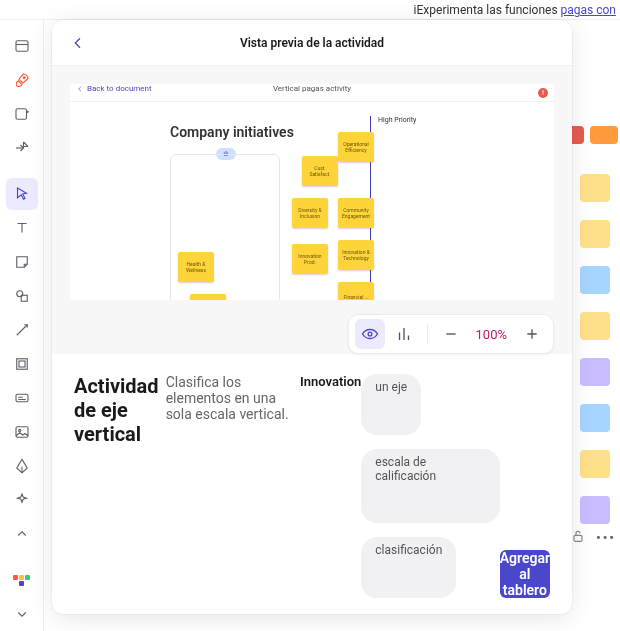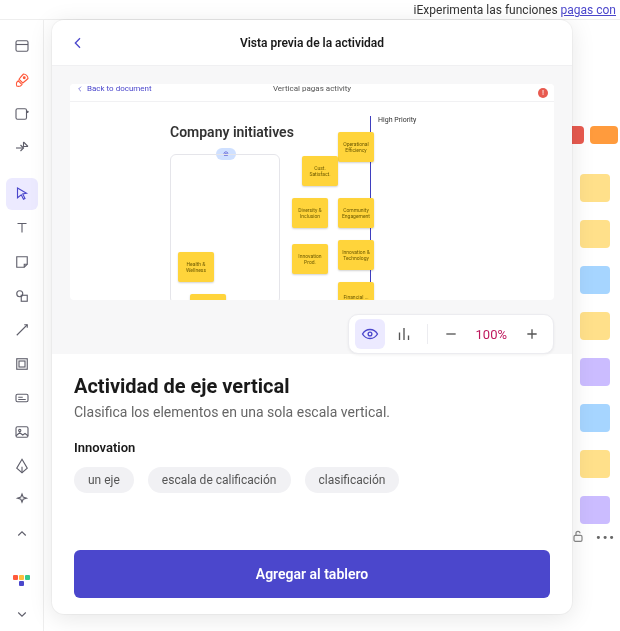--- a/index.html
+++ b/index.html
@@ -225,39 +225,38 @@
     cursor:pointer;
   }
   .zoom-btn.active { background:#eceaff; color:#4b47cc; }
   .zoom-sep { width:1px; height:20px; background:#ececf0; margin:0 4px; }
   .zoom-label { font-size:13px; padding:0 6px; color:#be185d; }
 
   
   .info {
     padding: 20px 22px 16px 22px;
     flex: 1 1 auto;
-    display:flex; flex-direction:column;
+    display:flex; flex-direction:row;
   }
   .info h2 { font-size:20px; font-weight:700; margin-bottom:6px; }
   .info .desc { font-size:14px; color:#666; margin-bottom:20px; }
   .info .tags-label { font-size:13px; font-weight:600; margin-bottom:12px; }
   .tags { display:flex; gap:14px; flex-wrap:wrap; }
   .tag {
     background:#f1f1f4;
     color:#555;
     border-radius:16px;
     padding:6px 14px;
     font-size:12px;
   }
   .cta {
     margin-top:auto;
     background:#4b47cc;
     color:#fff;
     text-align:center;
-    padding:16px;
     border-radius:6px;
     font-size:14px;
     font-weight:600;
     cursor:pointer;
   }
 </style>
 </head>
 <body>
 
 <div class="top-banner">

